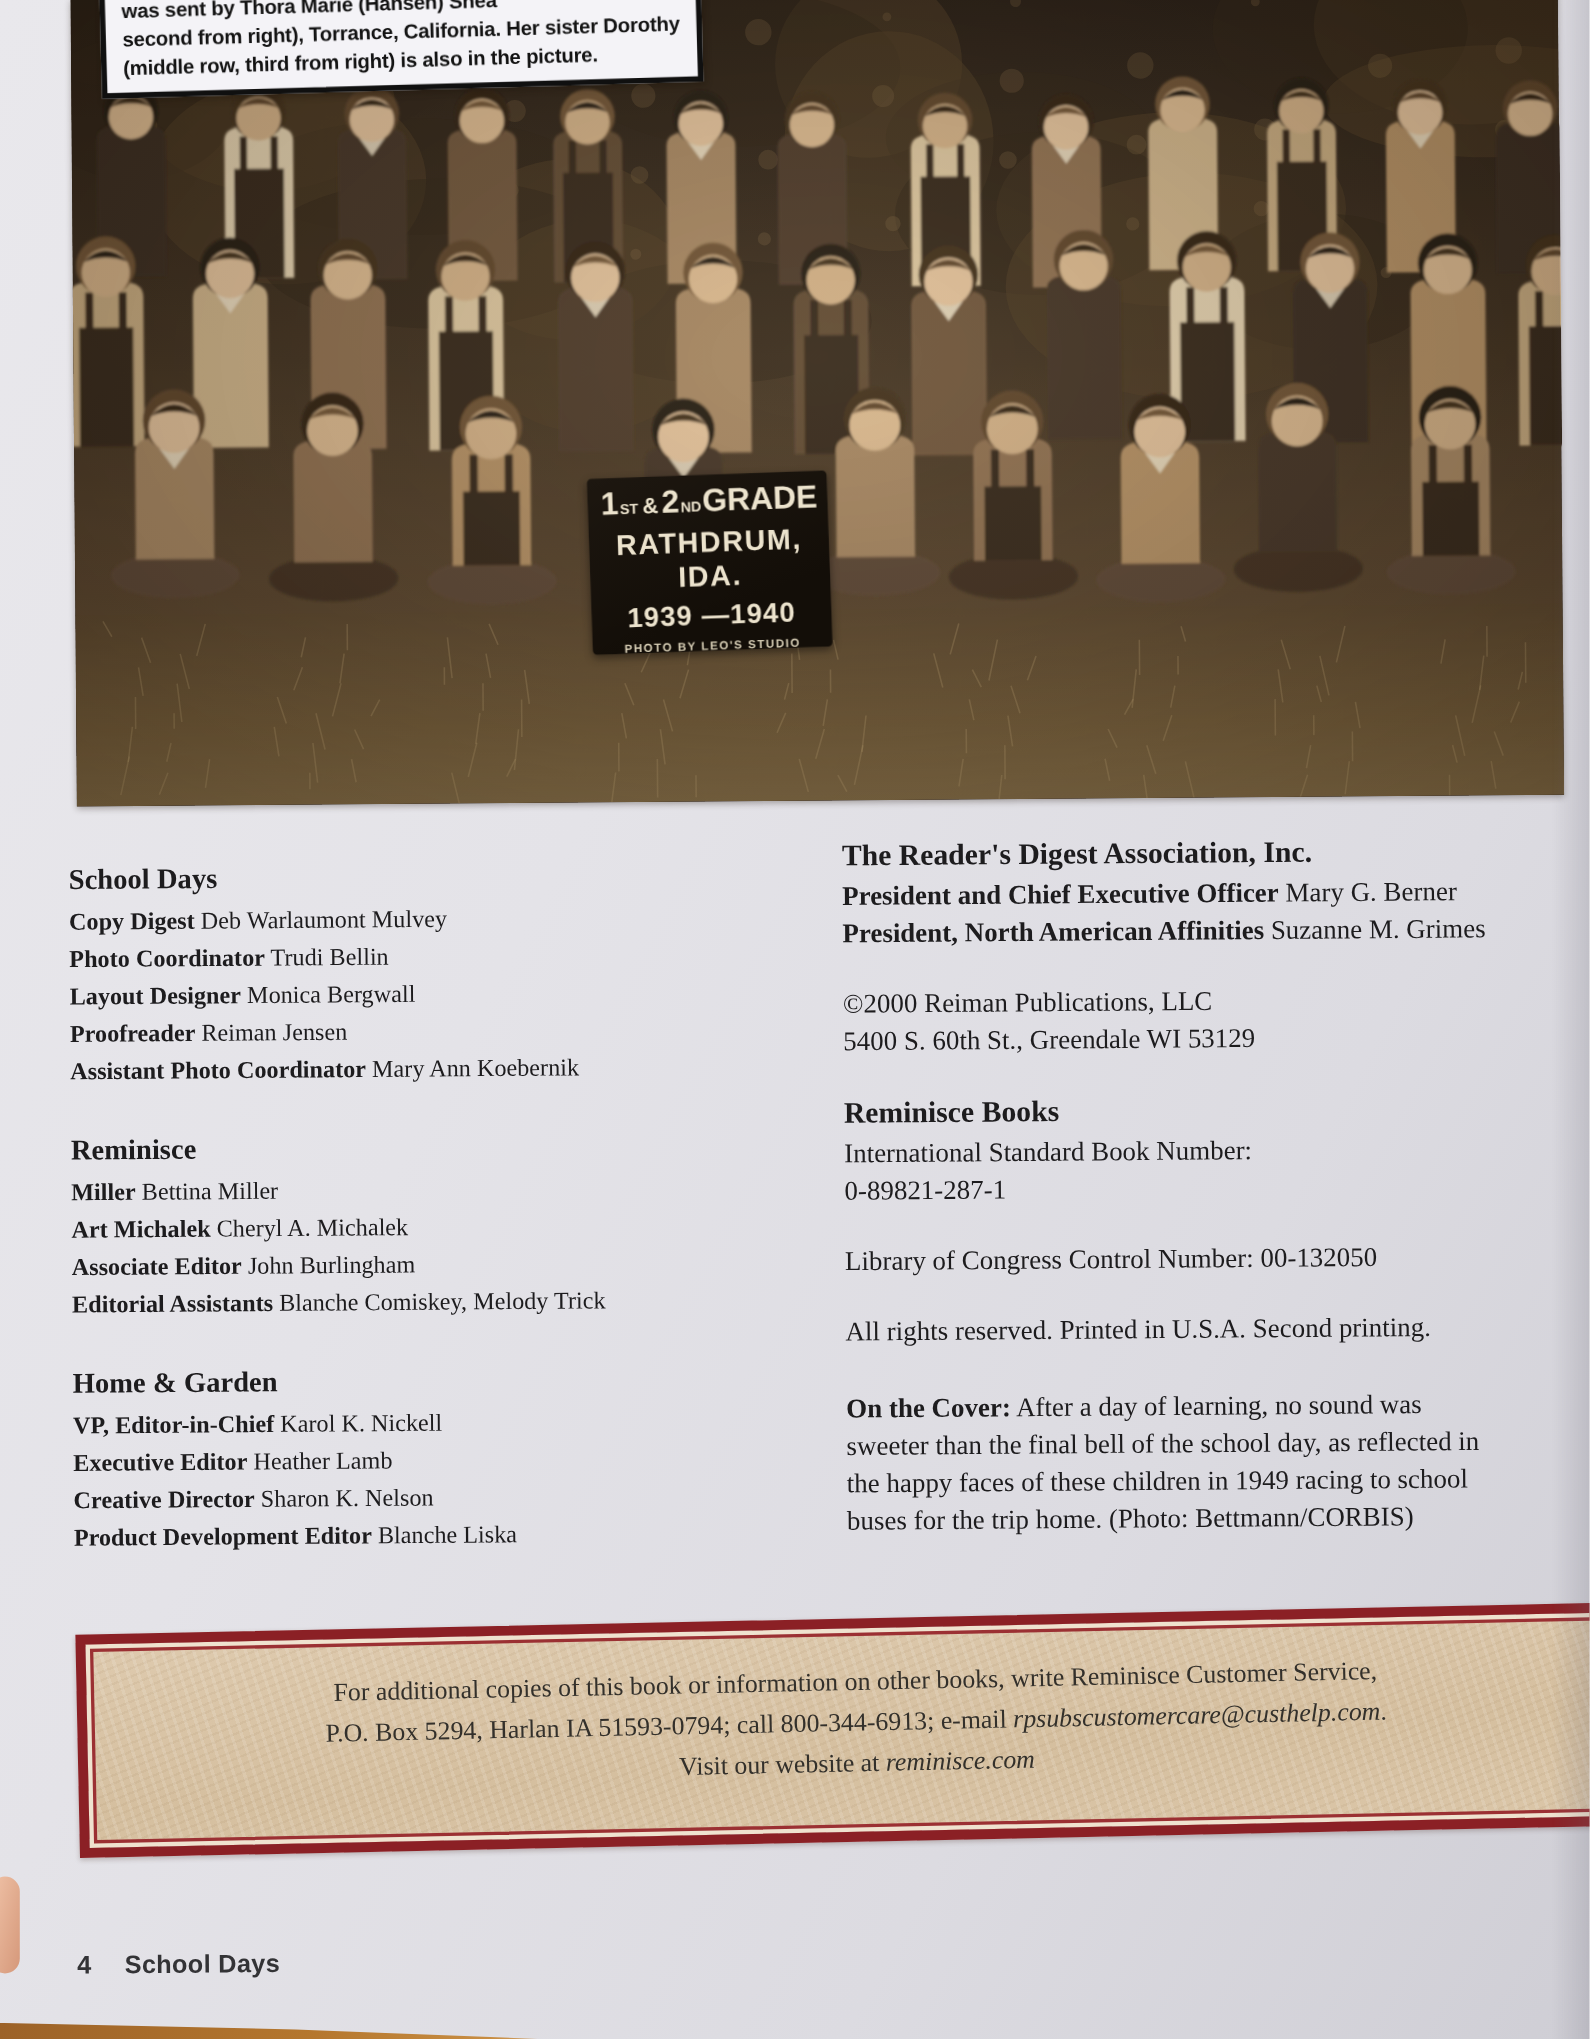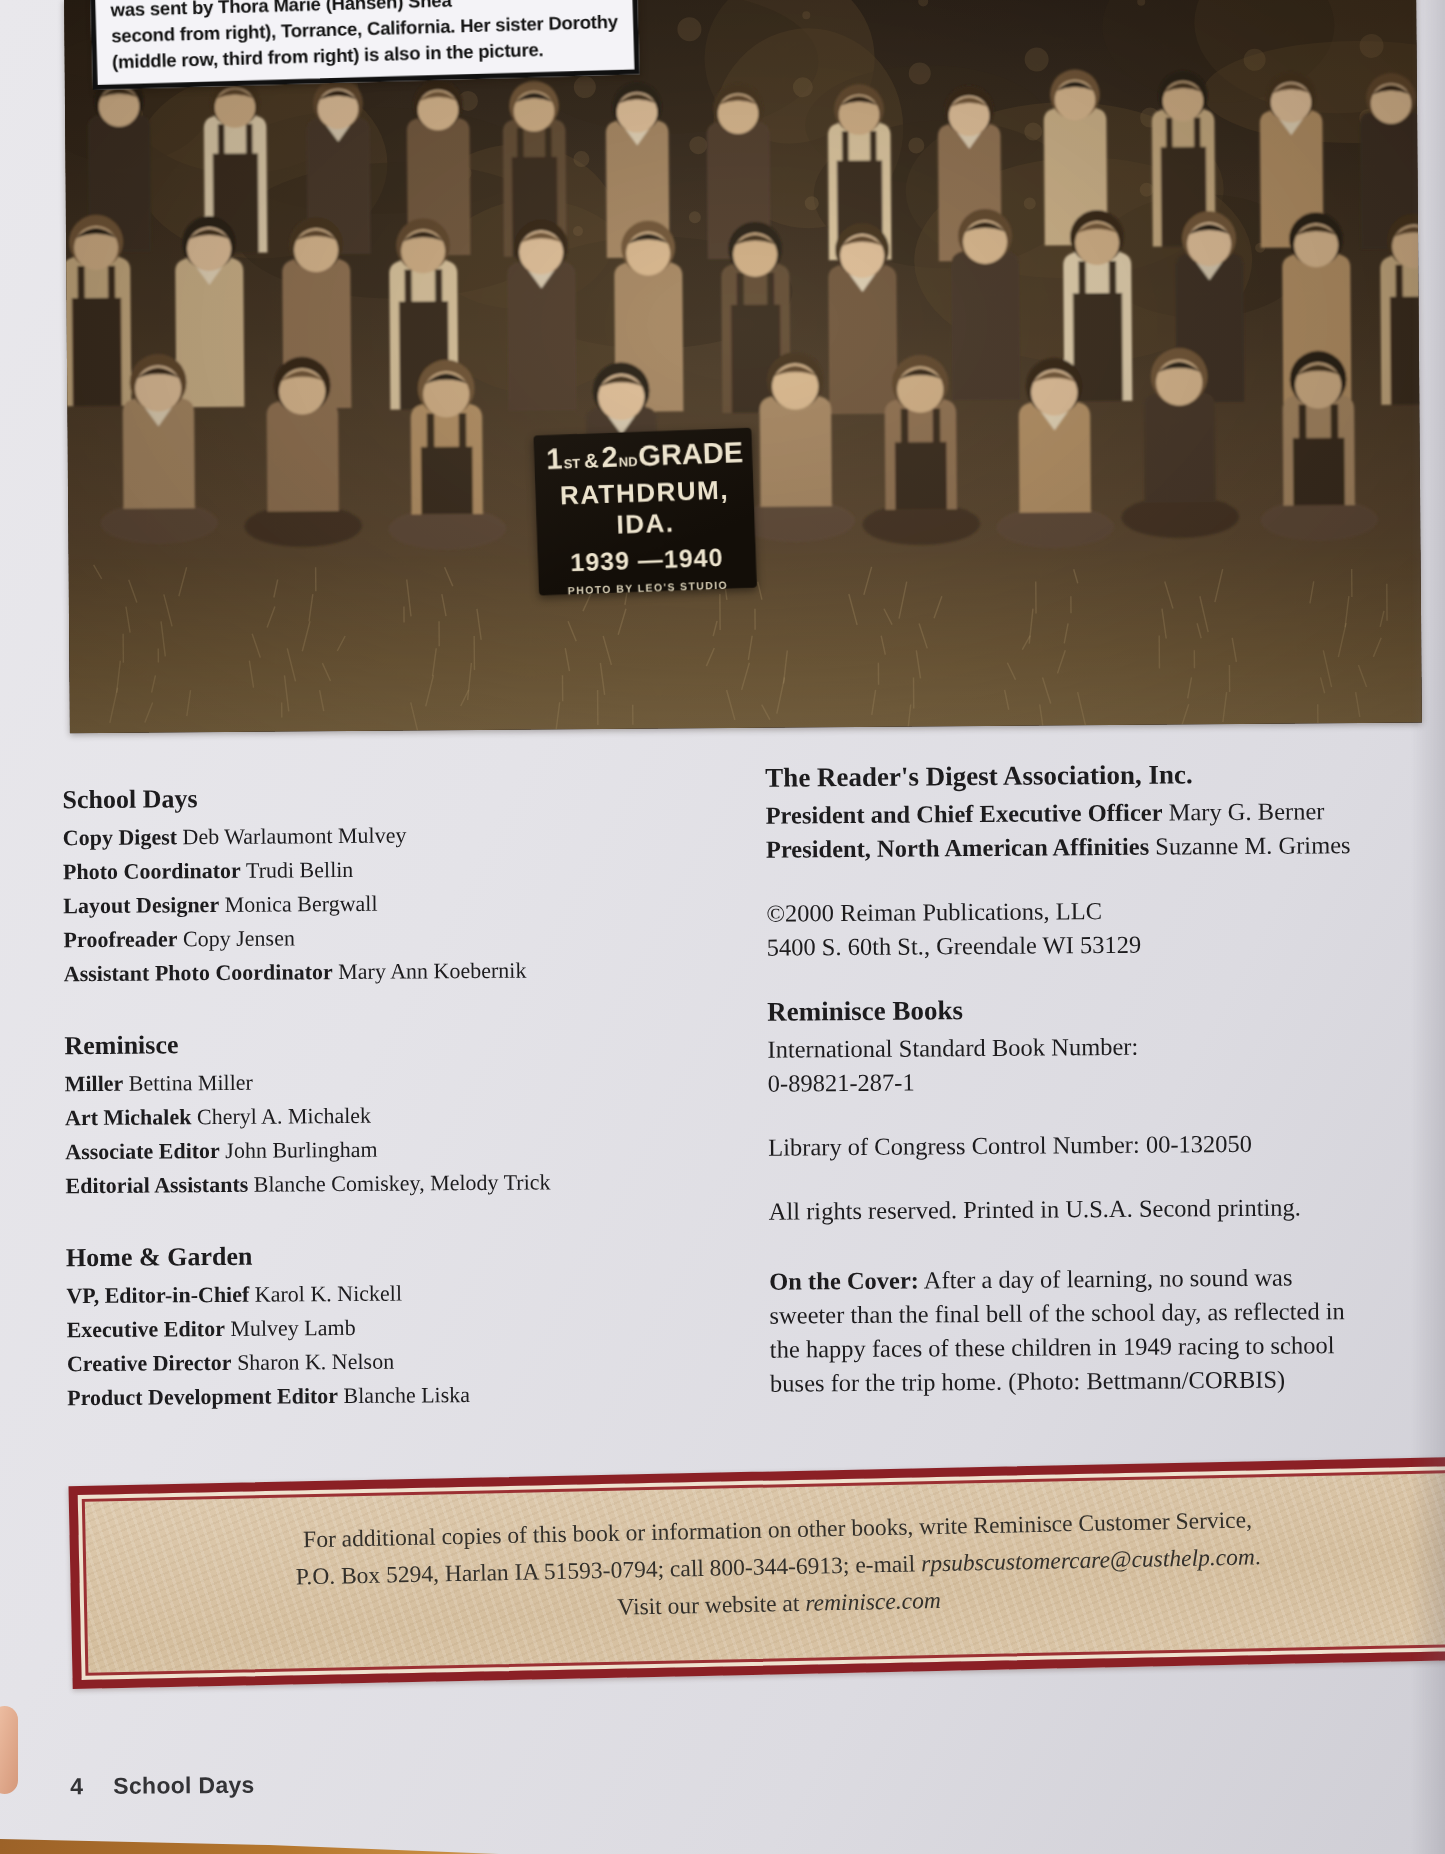--- a/index.html
+++ b/index.html
@@ -552,34 +552,34 @@
     <div>second from right), Torrance, California. Her sister Dorothy</div>
     <div>(middle row, third from right) is also in the picture.</div>
   </div>
 
   <div class="col col-left">
     <div class="blk">
       <h3>School Days</h3>
       <div class="entry"><b>Copy Digest</b> <span>Deb Warlaumont Mulvey</span></div>
       <div class="entry"><b>Photo Coordinator</b> <span>Trudi Bellin</span></div>
       <div class="entry"><b>Layout Designer</b> <span>Monica Bergwall</span></div>
-      <div class="entry"><b>Proofreader</b> <span>Copy Jensen</span></div>
+      <div class="entry"><b>Proofreader</b> <span>Reiman Jensen</span></div>
       <div class="entry"><b>Assistant Photo Coordinator</b> <span>Mary Ann Koebernik</span></div>
     </div>
     <div class="blk">
       <h3>Reminisce</h3>
       <div class="entry"><b>Miller</b> <span>Bettina Miller</span></div>
       <div class="entry"><b>Art Michalek</b> <span>Cheryl A. Michalek</span></div>
       <div class="entry"><b>Associate Editor</b> <span>John Burlingham</span></div>
       <div class="entry"><b>Editorial Assistants</b> <span>Blanche Comiskey, Melody Trick</span></div>
     </div>
     <div class="blk">
       <h3>Home &amp; Garden</h3>
       <div class="entry"><b>VP, Editor-in-Chief</b> <span>Karol K. Nickell</span></div>
-      <div class="entry"><b>Executive Editor</b> <span>Mulvey Lamb</span></div>
+      <div class="entry"><b>Executive Editor</b> <span>Heather Lamb</span></div>
       <div class="entry"><b>Creative Director</b> <span>Sharon K. Nelson</span></div>
       <div class="entry"><b>Product Development Editor</b> <span>Blanche Liska</span></div>
     </div>
   </div>
 
   <div class="col col-right">
     <div class="blk" style="margin-bottom:30px;">
       <h3>The Reader's Digest Association, Inc.</h3>
       <div class="entry"><b>President and Chief Executive Officer</b> <span>Mary G. Berner</span></div>
       <div class="entry"><b>President, North American Affinities</b> <span>Suzanne M. Grimes</span></div>

